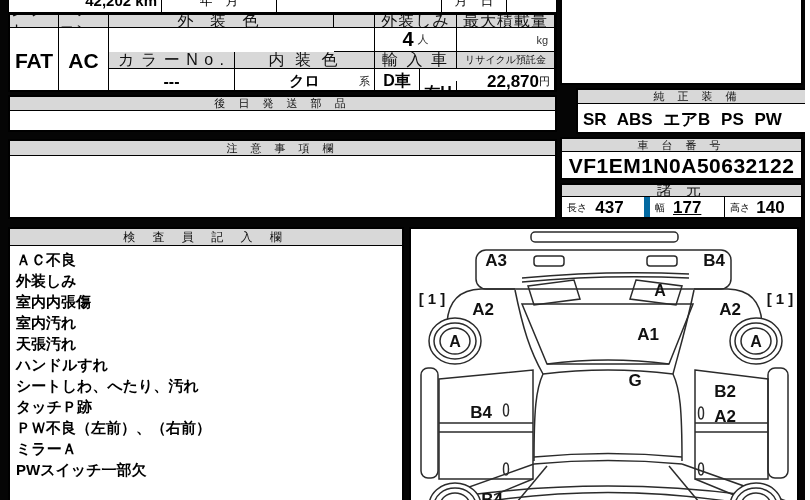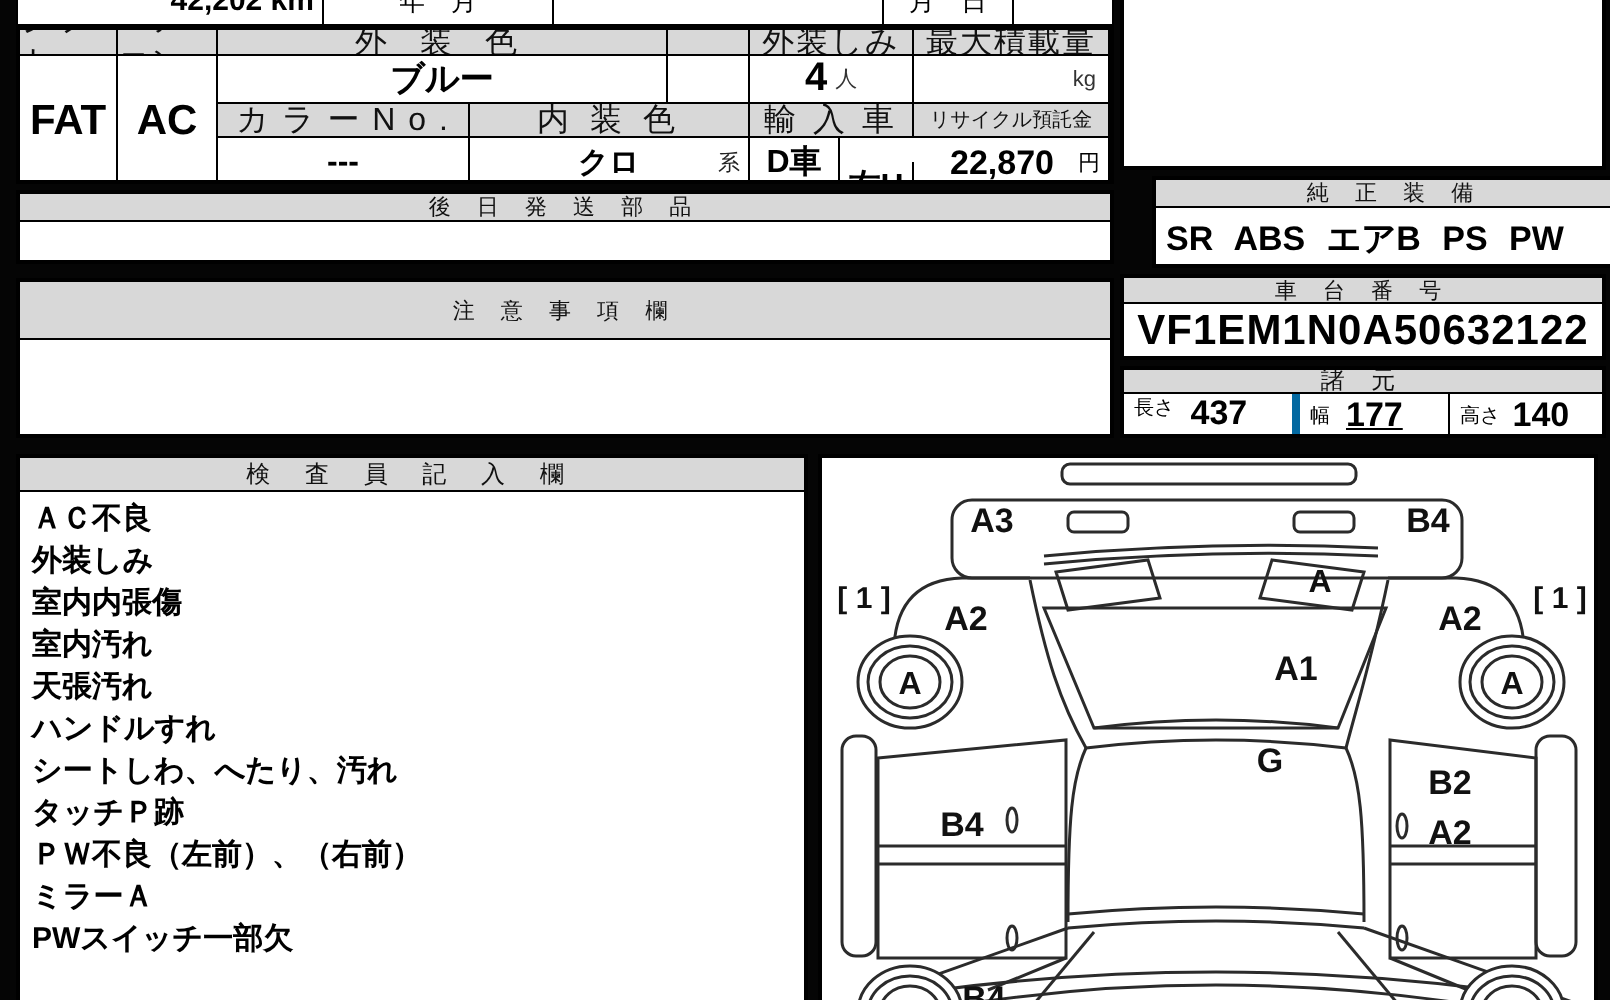--- a/index.html
+++ b/index.html
@@ -43,21 +43,20 @@
     <div class="cell hdr" style="left:0;top:0;width:49px;height:13px;">シフト</div>
     <div class="cell hdr" style="left:49px;top:0;width:50px;height:13px;letter-spacing:0;">エアコン</div>
     <div class="cell hdr" style="left:99px;top:0;width:225px;height:13px;letter-spacing:6px;">外 装 色</div>
     <div class="cell hdr" style="left:324px;top:0;width:41px;height:13px;"></div>
     <div class="cell hdr" style="left:365px;top:0;width:82px;height:13px;letter-spacing:1px;">外装しみ</div>
     <div class="cell hdr" style="left:447px;top:0;width:98px;height:13px;letter-spacing:1px;">最大積載量</div>
 
     <div class="cell b" style="left:0;top:13px;width:49px;height:66px;font-size:21px;border-bottom:none;">FAT</div>
     <div class="cell b" style="left:49px;top:13px;width:50px;height:66px;font-size:21px;border-bottom:none;">AC</div>
 
-    <div class="cell b" style="left:99px;top:13px;width:225px;height:24px;font-size:17px;">ブルー</div>
     <div class="cell" style="left:324px;top:13px;width:41px;height:24px;"></div>
     <div class="cell" style="left:365px;top:13px;width:82px;height:24px;gap:4px;">
       <span class="b" style="font-size:20px;">4</span>
       <span style="font-size:11px;color:#333;">人</span>
     </div>
     <div class="cell" style="left:447px;top:13px;width:98px;height:24px;justify-content:flex-end;padding-right:6px;">
       <span style="font-size:11px;color:#333;">kg</span>
     </div>
 
     <div class="cell hdr" style="left:99px;top:37px;width:126px;height:17px;letter-spacing:1px;">カ ラ ー N o .</div>
@@ -65,52 +64,52 @@
     <div class="cell hdr" style="left:365px;top:37px;width:82px;height:17px;letter-spacing:2px;">輸 入 車</div>
     <div class="cell hdr" style="left:447px;top:37px;width:98px;height:17px;letter-spacing:0;font-size:10px;">リサイクル預託金</div>
 
     <div class="cell b" style="left:99px;top:54px;width:126px;height:25px;font-size:16px;border-bottom:none;">---</div>
     <div class="cell" style="left:225px;top:54px;width:140px;height:25px;border-bottom:none;">
       <span class="b" style="font-size:15px;">クロ</span>
       <span style="position:absolute;right:4px;font-size:11px;color:#222;">系</span>
     </div>
     <div class="cell b" style="left:365px;top:54px;width:45px;height:25px;font-size:16px;border-bottom:none;">D車</div>
     <div class="cell b" style="left:410px;top:66px;width:37px;height:25px;font-size:16px;border-bottom:none;">右H</div>
-    <div class="cell" style="left:447px;top:54px;width:98px;height:25px;justify-content:flex-end;padding-right:4px;gap:12px;border-bottom:none;">
+    <div class="cell" style="left:447px;top:54px;width:98px;height:25px;justify-content:flex-end;padding-right:4px;gap:0;border-bottom:none;">
       <span class="b" style="font-size:17px;">22,870</span>
       <span style="font-size:11px;">円</span>
     </div>
   </div>
 
   <div class="panel" style="left:8px;top:95px;width:549px;height:37px;">
     <div class="ptitle" style="height:14px;">後 日 発 送 部 品</div>
     <div style="height:21px;background:#fff;"></div>
   </div>
 
   <div class="panel" style="left:8px;top:139px;width:549px;height:80px;">
-    <div class="ptitle" style="height:29px;">注 意 事 項 欄</div>
+    <div class="ptitle" style="height:15px;">注 意 事 項 欄</div>
     <div style="height:63px;background:#fff;"></div>
   </div>
 
   <div class="panel" style="left:560px;top:0;width:243px;height:85px;border-top:none;"></div>
 
   <div class="panel" style="left:560px;top:88px;width:243px;height:46px;margin-left:16px;">
     <div class="ptitle" style="height:14px;">純 正 装 備</div>
     <div class="b" style="height:30px;display:flex;align-items:center;padding-left:5px;font-size:17px;word-spacing:6px;white-space:nowrap;">SR ABS エアB PS PW</div>
   </div>
 
   <div class="panel" style="left:560px;top:137px;width:243px;height:43px;">
     <div class="ptitle" style="height:13px;">車 台 番 号</div>
     <div class="vin" style="height:28px;display:flex;align-items:center;justify-content:center;">VF1EM1N0A50632122</div>
   </div>
 
   <div class="panel" style="left:560px;top:183px;width:243px;height:36px;">
-    <div class="ptitle" style="height:12px;font-size:12px;">諸 元</div>
+    <div class="ptitle" style="height:12px;font-size:15px;">諸 元</div>
     <div style="display:flex;height:22px;">
-      <div style="width:88px;border-right:4px solid #0369a1;display:flex;align-items:flex-start;gap:8px;padding-left:5px;">
+      <div style="width:88px;border-right:6px solid #0369a1;display:flex;align-items:center;gap:8px;padding-left:5px;">
         <span style="font-size:10px;">長さ</span>
         <span class="b" style="font-size:17px;">437</span>
       </div>
       <div style="width:75px;border-right:1px solid #000;display:flex;align-items:center;gap:8px;padding-left:5px;">
         <span style="font-size:10px;">幅</span>
         <span class="b" style="font-size:17px;text-decoration:underline;">177</span>
       </div>
       <div style="width:76px;display:flex;align-items:center;gap:6px;padding-left:5px;">
         <span style="font-size:10px;">高さ</span>
         <span class="b" style="font-size:17px;">140</span>

